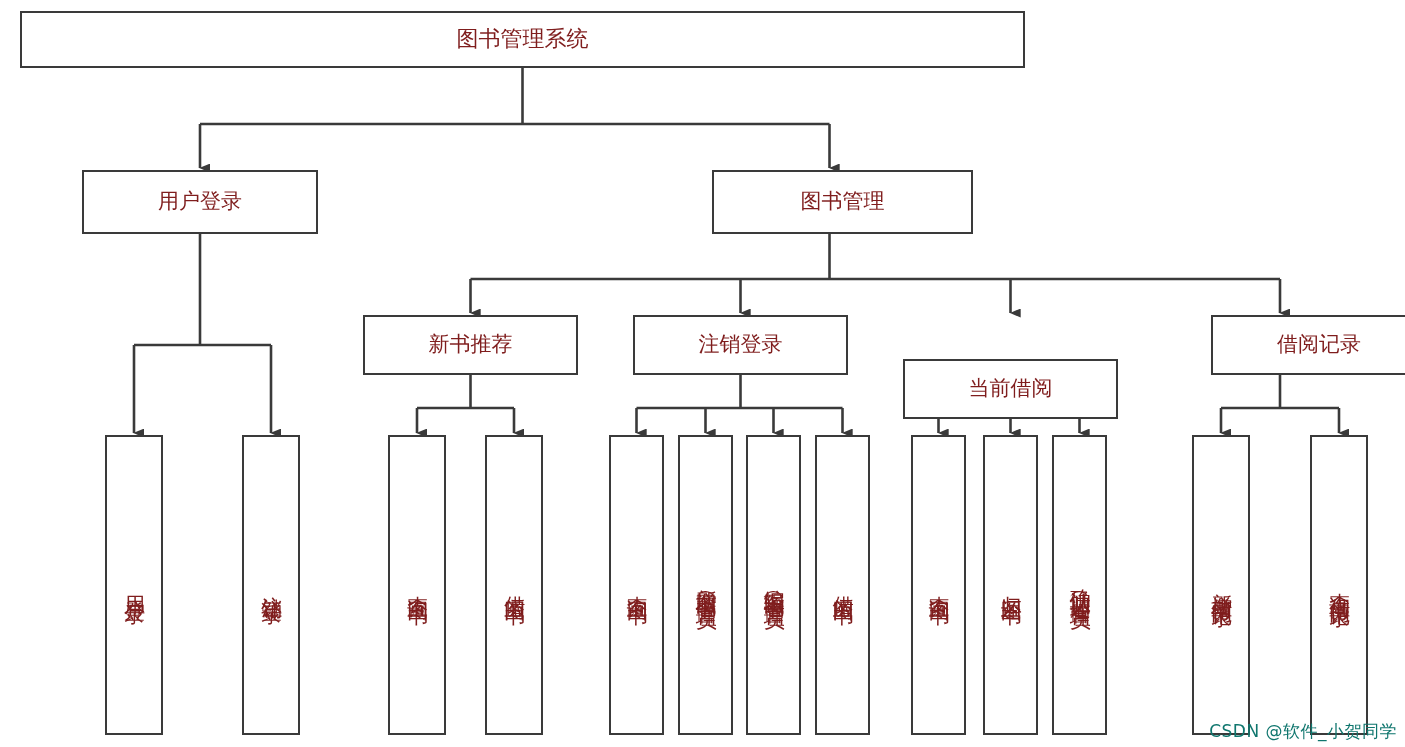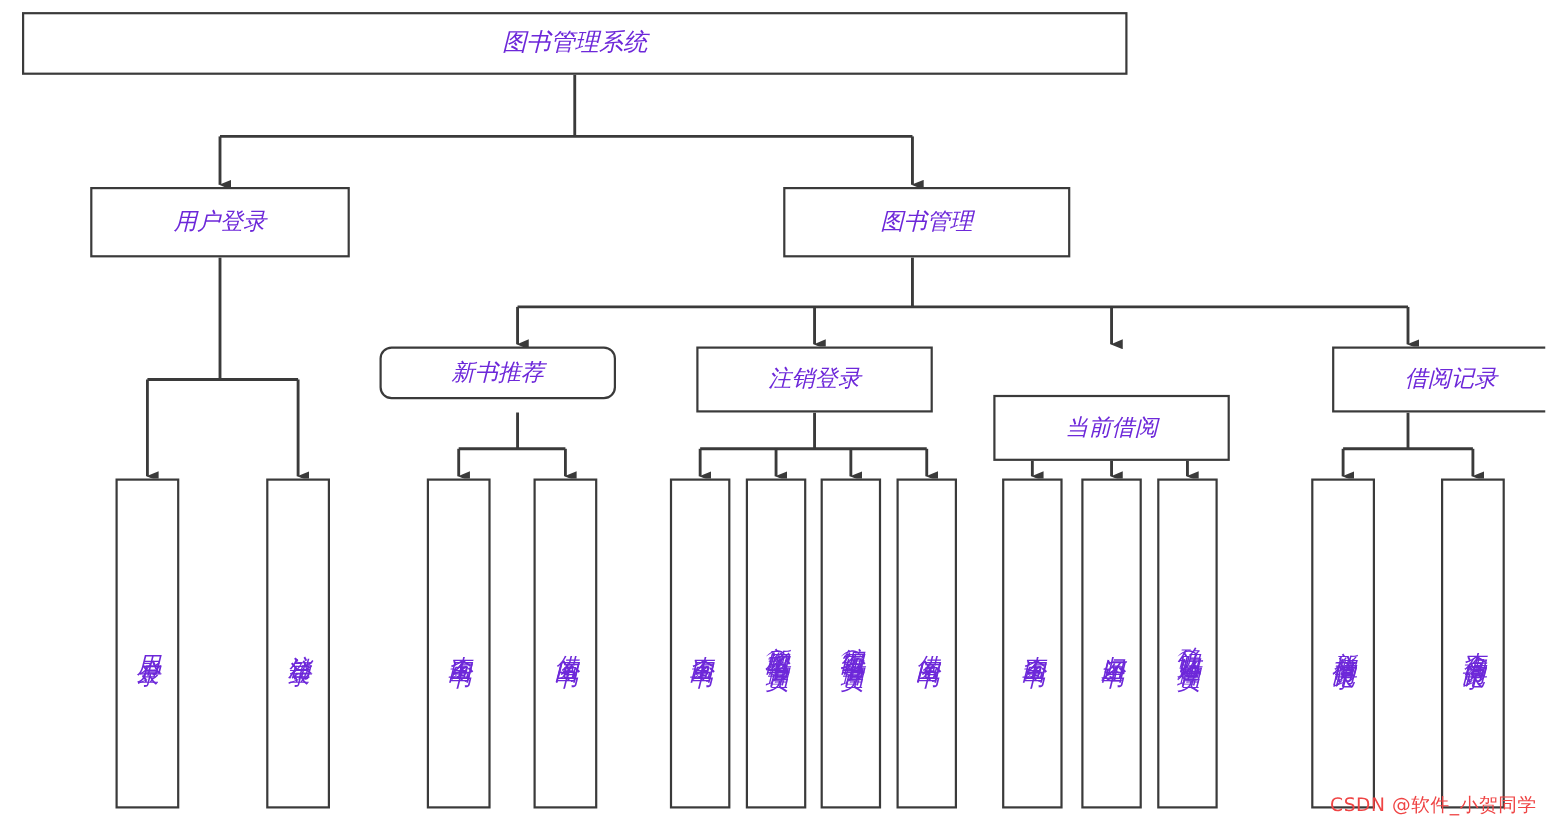--- a/index.html
+++ b/index.html
@@ -26,22 +26,21 @@
     pointer-events: none;
   }
   .node {
     position: absolute;
     box-sizing: border-box;
     border: 2px solid #3a3a3a;
     background: #ffffff;
     display: flex;
     align-items: center;
     justify-content: center;
-    color: #6d28d9;
-    font-style: italic;
+    color: #7f1d1d;
   }
   .node .label {
     text-align: center;
     line-height: 1.12;
     white-space: nowrap;
   }
   .node.horizontal .label {
     font-size: 21px;
   }
   .node.root .label {
@@ -57,21 +56,21 @@
     font-size: 21px;
     line-height: 1.12;
     letter-spacing: 3px;
     white-space: nowrap;
   }
   .watermark {
     position: absolute;
     right: 8px;
     bottom: 4px;
     font-size: 17px;
-    color: #ef4444;
+    color: #0f766e;
     letter-spacing: 0.5px;
     white-space: nowrap;
   }
 </style>
 </head>
 <body>
 
 <div id="canvas">
 
   <svg id="wires" viewBox="0 0 1405 747" preserveAspectRatio="none">
@@ -120,21 +119,21 @@
   <div id="node-layer">
       <div class="node horizontal root" style="left: 20px; top: 11px; width: 1005px; height: 57px;">
         <span class="label">图书管理系统</span>
       </div>
       <div class="node horizontal" style="left: 82px; top: 170px; width: 236px; height: 64px;">
         <span class="label">用户登录</span>
       </div>
       <div class="node horizontal" style="left: 712px; top: 170px; width: 261px; height: 64px;">
         <span class="label">图书管理</span>
       </div>
-      <div class="node horizontal" style="left: 345px; top: 315px; width: 215px; height: 48px; border-radius: 11px;">
+      <div class="node horizontal" style="left: 363px; top: 315px; width: 215px; height: 60px;">
         <span class="label">新书推荐</span>
       </div>
       <div class="node horizontal" style="left: 633px; top: 315px; width: 215px; height: 60px;">
         <span class="label">注销登录</span>
       </div>
       <div class="node horizontal" style="left: 903px; top: 315px; width: 215px; height: 60px; margin-top: 44px;">
         <span class="label">当前借阅</span>
       </div>
       <div class="node horizontal" style="left: 1172px; top: 315px; width: 216px; height: 60px; margin-left: 39px;">
         <span class="label">借阅记录</span>

